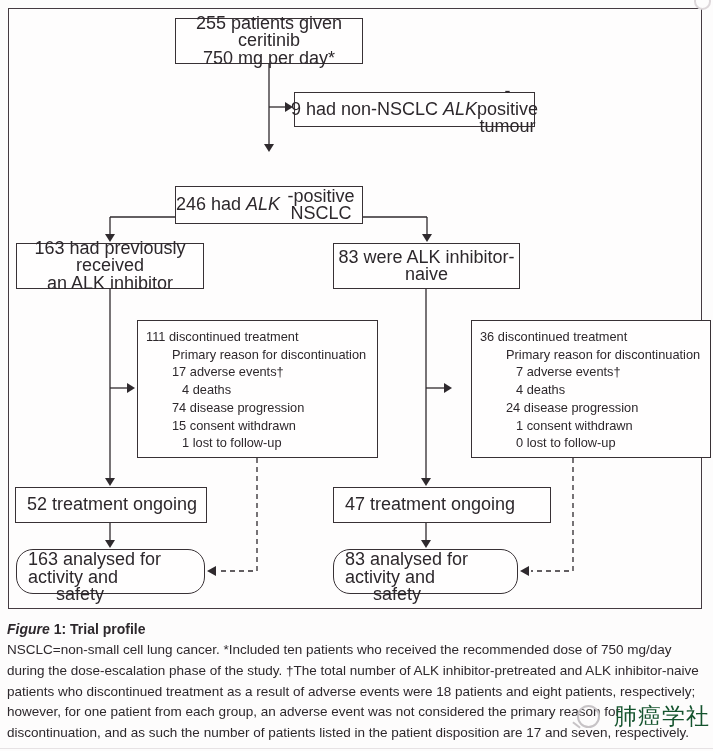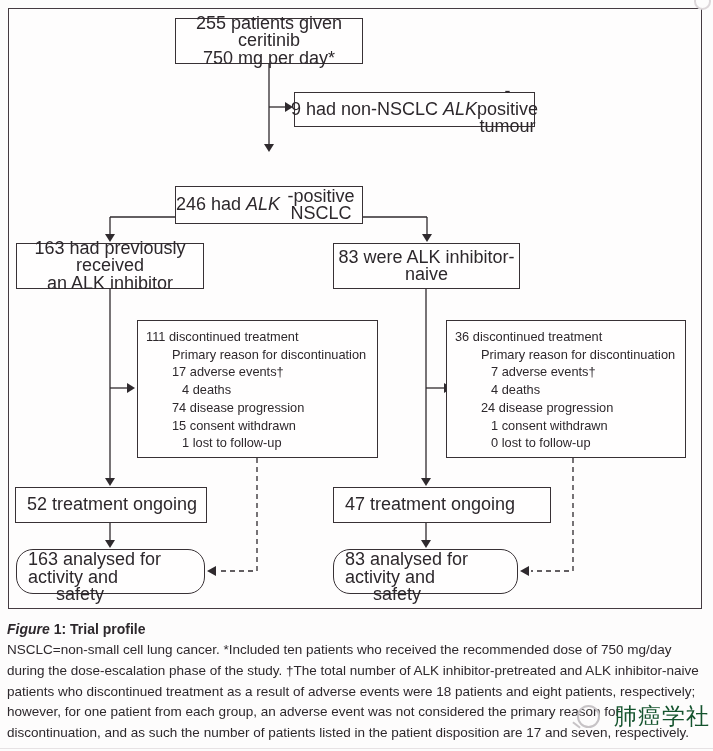--- a/index.html
+++ b/index.html
@@ -104,21 +104,21 @@
   <div class="fbox disc" style="left:137px;top:320px;width:241px;height:138px;">
       <div class="dl0">111 discontinued treatment</div>
       <div class="dl1">Primary reason for discontinuation</div>
       <div class="dl1">17 adverse events†</div>
       <div class="dl2">4 deaths</div>
       <div class="dl1">74 disease progression</div>
       <div class="dl1">15 consent withdrawn</div>
       <div class="dl2">1 lost to follow-up</div>
     </div>
 
-  <div class="fbox disc" style="left:446px;top:320px;width:240px;height:138px;">
+  <div class="fbox disc" style="left:471px;top:320px;width:240px;height:138px;">
       <div class="dl0">36 discontinued treatment</div>
       <div class="dl1">Primary reason for discontinuation</div>
       <div class="dl2">7 adverse events†</div>
       <div class="dl2">4 deaths</div>
       <div class="dl1">24 disease progression</div>
       <div class="dl2">1 consent withdrawn</div>
       <div class="dl2">0 lost to follow-up</div>
     </div>
 
   <div class="fbox ongoing" style="left:15px;top:487px;width:192px;height:36px;">

